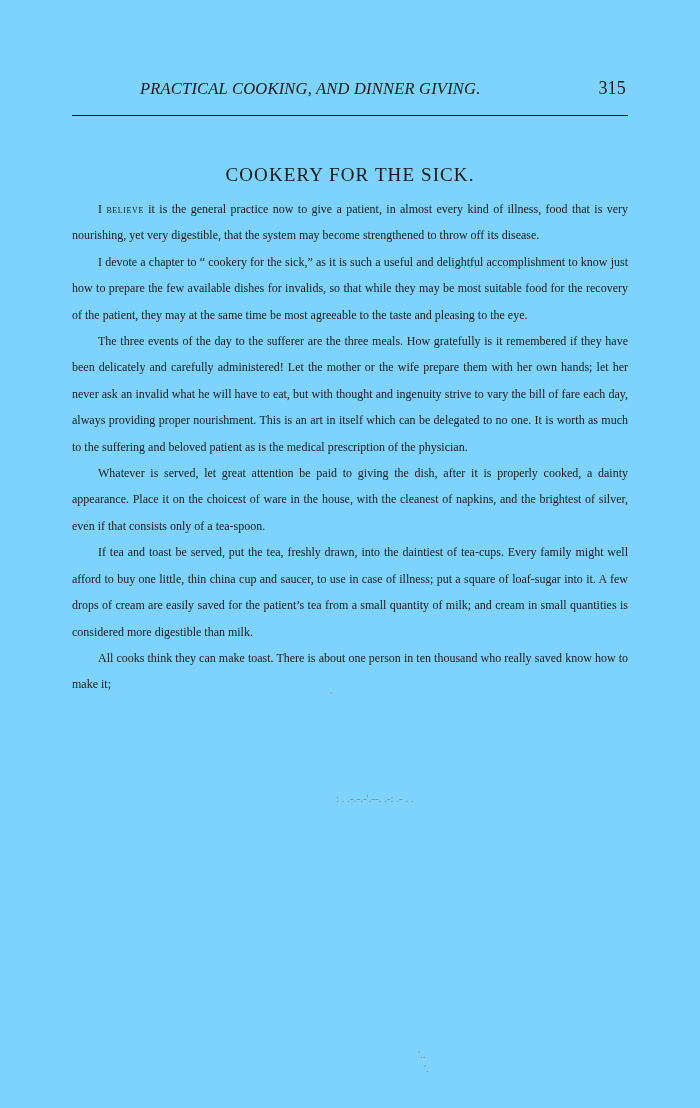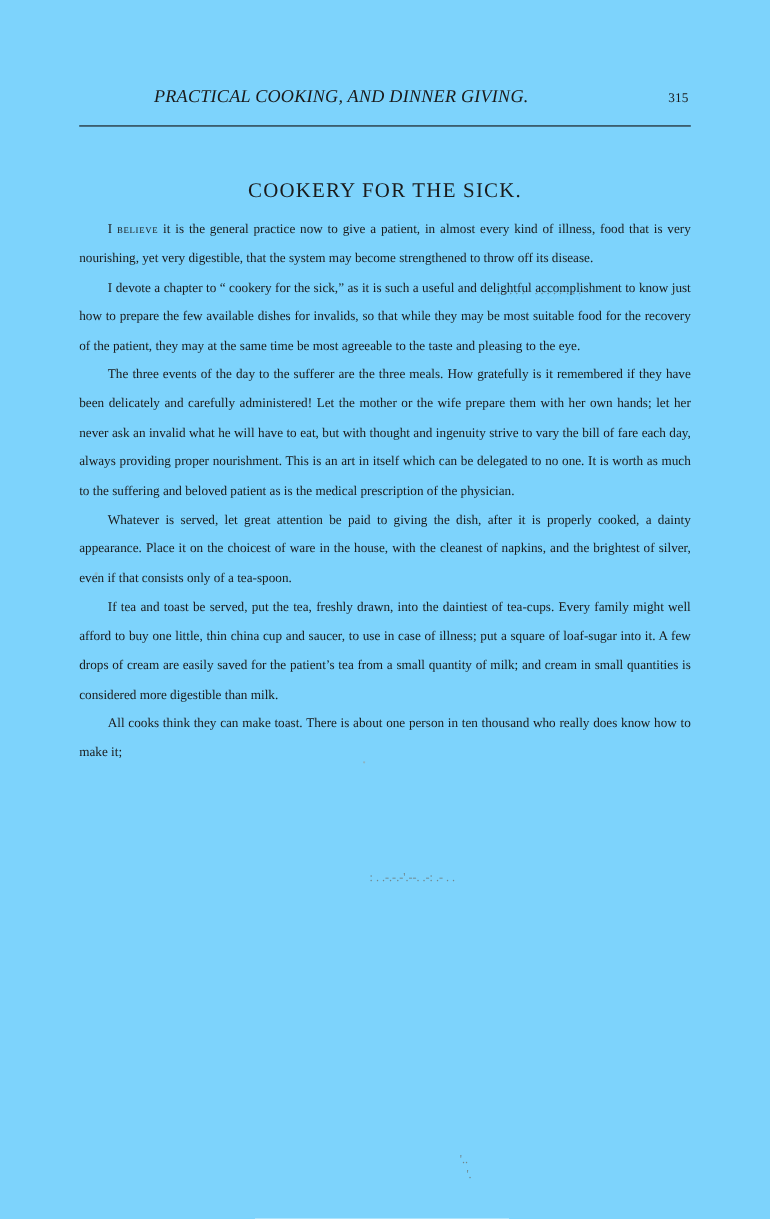--- a/index.html
+++ b/index.html
@@ -36,21 +36,21 @@
     font-style: italic;
     letter-spacing: 0.4px;
   }
   .running-title {
     font-size: 16.5px;
     font-style: italic;
     letter-spacing: 0.2px;
     white-space: nowrap;
   }
   .folio {
-    font-size: 12px;
+    font-size: 18px;
     font-style: normal;
     letter-spacing: 0.2px;
   }
   .head-rule {
     margin-top: 16px;
     border-top: 1.6px solid #111;
     width: 556px;
   }
   .chapter-title {
     text-align: center;
@@ -103,21 +103,21 @@
     <div class="head-rule"></div>
 
     <div class="chapter-title">COOKERY FOR THE SICK.</div>
 
     <div class="body-text">
       <p><span>I </span><span class="smallcaps">believe</span><span> it is the general practice now to give a patient, in almost every kind of illness, food that is very nourishing, yet very digestible, that the system may become strengthened to throw off its disease.</span></p>
       <p>I devote a chapter to “ cookery for the sick,” as it is such a useful and delightful accomplishment to know just how to prepare the few available dishes for invalids, so that while they may be most suitable food for the recovery of the patient, they may at the same time be most agreeable to the taste and pleasing to the eye.</p>
       <p>The three events of the day to the sufferer are the three meals. How gratefully is it remembered if they have been delicately and carefully administered! Let the mother or the wife prepare them with her own hands; let her never ask an invalid what he will have to eat, but with thought and ingenuity strive to vary the bill of fare each day, always providing proper nourishment. This is an art in itself which can be delegated to no one. It is worth as much to the suffering and beloved patient as is the medical prescription of the physician.</p>
       <p>Whatever is served, let great attention be paid to giving the dish, after it is properly cooked, a dainty appearance. Place it on the choicest of ware in the house, with the cleanest of napkins, and the brightest of silver, even if that consists only of a tea-spoon.</p>
       <p>If tea and toast be served, put the tea, freshly drawn, into the daintiest of tea-cups. Every family might well afford to buy one little, thin china cup and saucer, to use in case of illness; put a square of loaf-sugar into it. A few drops of cream are easily saved for the patient’s tea from a small quantity of milk; and cream in small quantities is considered more digestible than milk.</p>
-      <p>All cooks think they can make toast. There is about one person in ten thousand who really does know how to make it;</p>
+      <p>All cooks think they can make toast. There is about one person in ten thousand who really saved know how to make it;</p>
     </div>
 
   </div>
 
   <div class="speck" style="left:86px; top:520px; width:3px; height:3px;"></div>
   <div class="speck" style="left:330px; top:692px; width:2px; height:2px;"></div>
   <div class="speck" style="left:612px; top:264px; width:2px; height:2px;"></div>
   <div class="smudge" style="left:452px; top:258px;">. . . . .  - . .  :  . .-. . .-</div>
   <div class="smudge" style="left:336px; top:792px;">:  . .-.-.-'.--. .-:  .- .  .</div>
   <div class="smudge" style="left:418px; top:1048px;">'..</div>

